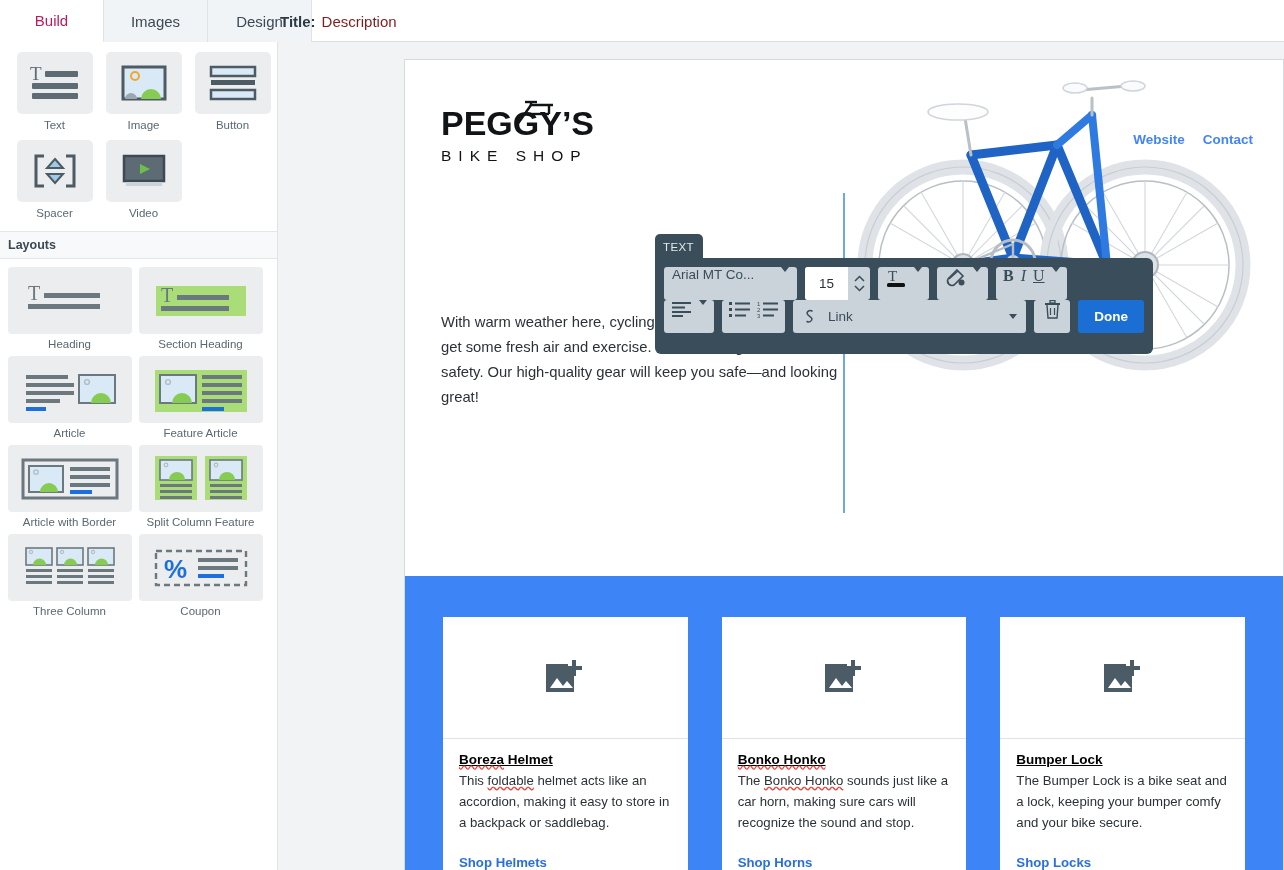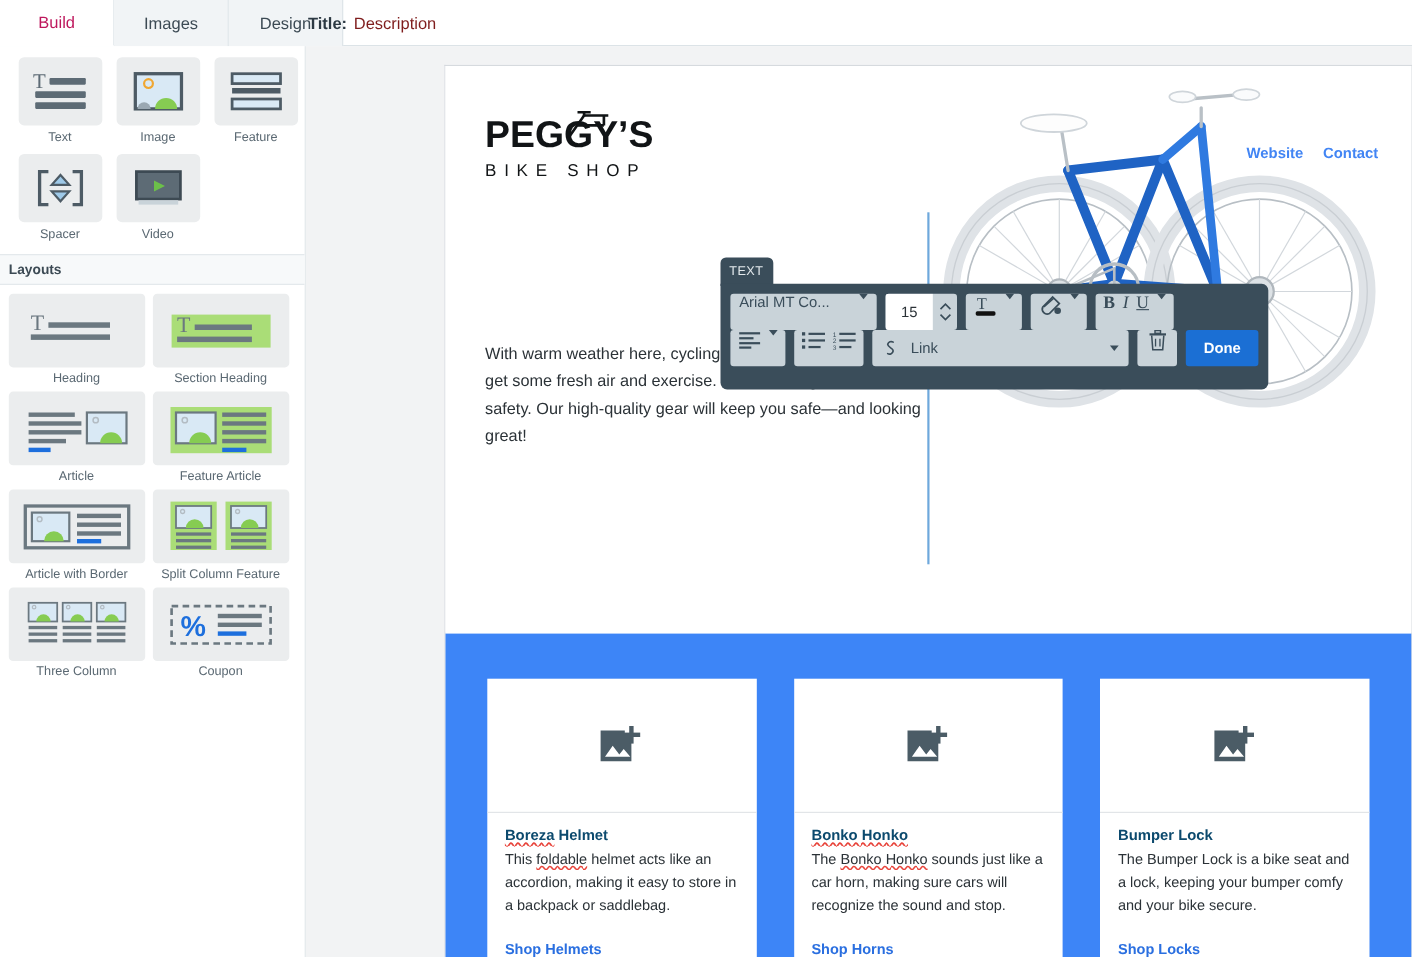--- a/index.html
+++ b/index.html
@@ -144,21 +144,21 @@
     background: #3d85f7;
   }
   .cards { display: flex; gap: 34px; padding: 41px 38px 0 38px; }
   .card { width: 248px; background: #ffffff; }
   .card-img {
     height: 122px; border-bottom: 1px solid #dfe3e6;
     display: flex; align-items: center; justify-content: center;
   }
   .card-body { padding: 13px 16px 18px 16px; }
   .card-title {
-    font-size: 13.5px; font-weight: bold; color: #0c4a6e; margin-bottom: 3px;
+    font-size: 13.5px; font-weight: bold; color: #000000; margin-bottom: 3px; text-decoration: underline;
   }
   .card-desc { font-size: 13.2px; line-height: 21px; color: #2b3237; }
   .card-link {
     font-size: 13.2px; font-weight: bold; color: #2a6fe0; margin-top: 22px;
     cursor: pointer;
   }
   .sp { text-decoration: underline wavy #e8453c; text-decoration-skip-ink: none; }
 
   
   #texttoolbar {
@@ -265,21 +265,21 @@
 
 
       <div class="blockcell">
         <div class="blocktile">
           <svg width="48" height="38" viewBox="0 0 48 38">
             <rect x="2" y="3" width="44" height="9" fill="#d9e9f5" stroke="#4d5b65" stroke-width="2.5"></rect>
             <rect x="2" y="16" width="44" height="5" fill="#4d5b65"></rect>
             <rect x="2" y="26" width="44" height="9" fill="#d9e9f5" stroke="#4d5b65" stroke-width="2.5"></rect>
           </svg>
         </div>
-        <div class="blocklabel">Feature</div>
+        <div class="blocklabel">Button</div>
       </div>
 
       <div class="blockcell">
         <div class="blocktile">
           <svg width="46" height="38" viewBox="0 0 46 38">
             <path d="M12 4 H4 V34 H12" fill="none" stroke="#4d5b65" stroke-width="3"></path>
             <path d="M34 4 H42 V34 H34" fill="none" stroke="#4d5b65" stroke-width="3"></path>
             <path d="M23 7 L31 16 H15 Z" fill="#9ec9e8" stroke="#4d5b65" stroke-width="2"></path>
             <path d="M23 31 L31 22 H15 Z" fill="#9ec9e8" stroke="#4d5b65" stroke-width="2"></path>
           </svg>

